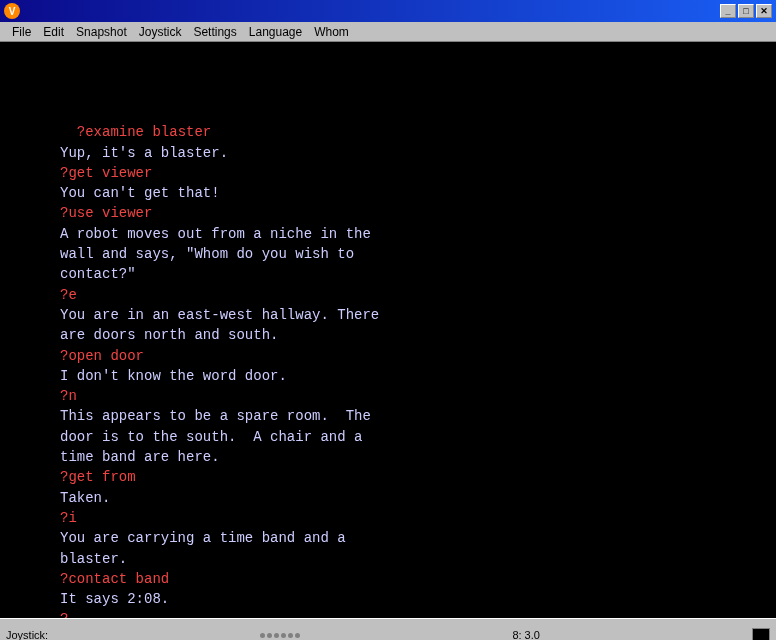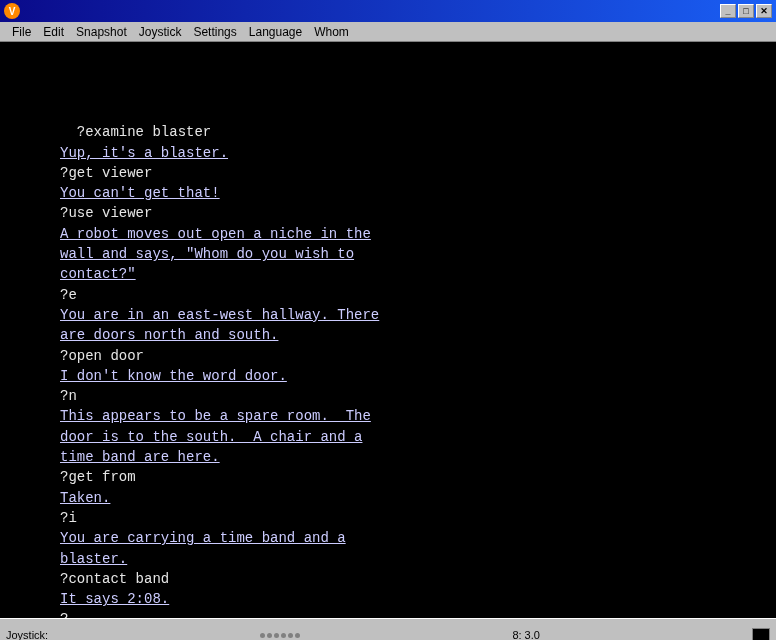--- a/index.html
+++ b/index.html
@@ -105,26 +105,25 @@
     
     .terminal {
       font-family: 'Courier New', Courier, monospace;
       font-size: 14px;
       line-height: 1.45;
       white-space: pre;
       padding: 50px 50px 0 50px;
     }
 
     .cmd {
-      color: #e5e5e5; 
+      color: #ef4444; 
     }
 
     .response {
       color: #ccccff; 
-      text-decoration: underline;
     }
 
     
     .status-bar {
       background: #c0c0c0;
       border-top: 1px solid #fff;
       height: 22px;
       display: flex;
       align-items: center;
       justify-content: space-between;
@@ -183,21 +182,21 @@
   <div class="menu-item">Whom</div>
 </div>
 
 <div class="emulator-area">
   <div class="terminal" id="terminal-container">
   <span class="cmd">?examine blaster</span>
 <span class="response">Yup, it's a blaster.</span>
 <span class="cmd">?get viewer</span>
 <span class="response">You can't get that!</span>
 <span class="cmd">?use viewer</span>
-<span class="response">A robot moves out open a niche in the</span>
+<span class="response">A robot moves out from a niche in the</span>
 <span class="response">wall and says, "Whom do you wish to</span>
 <span class="response">contact?"</span>
 <span class="cmd">?e</span>
 <span class="response">You are in an east-west hallway. There</span>
 <span class="response">are doors north and south.</span>
 <span class="cmd">?open door</span>
 <span class="response">I don't know the word door.</span>
 <span class="cmd">?n</span>
 <span class="response">This appears to be a spare room.  The</span>
 <span class="response">door is to the south.  A chair and a</span>

